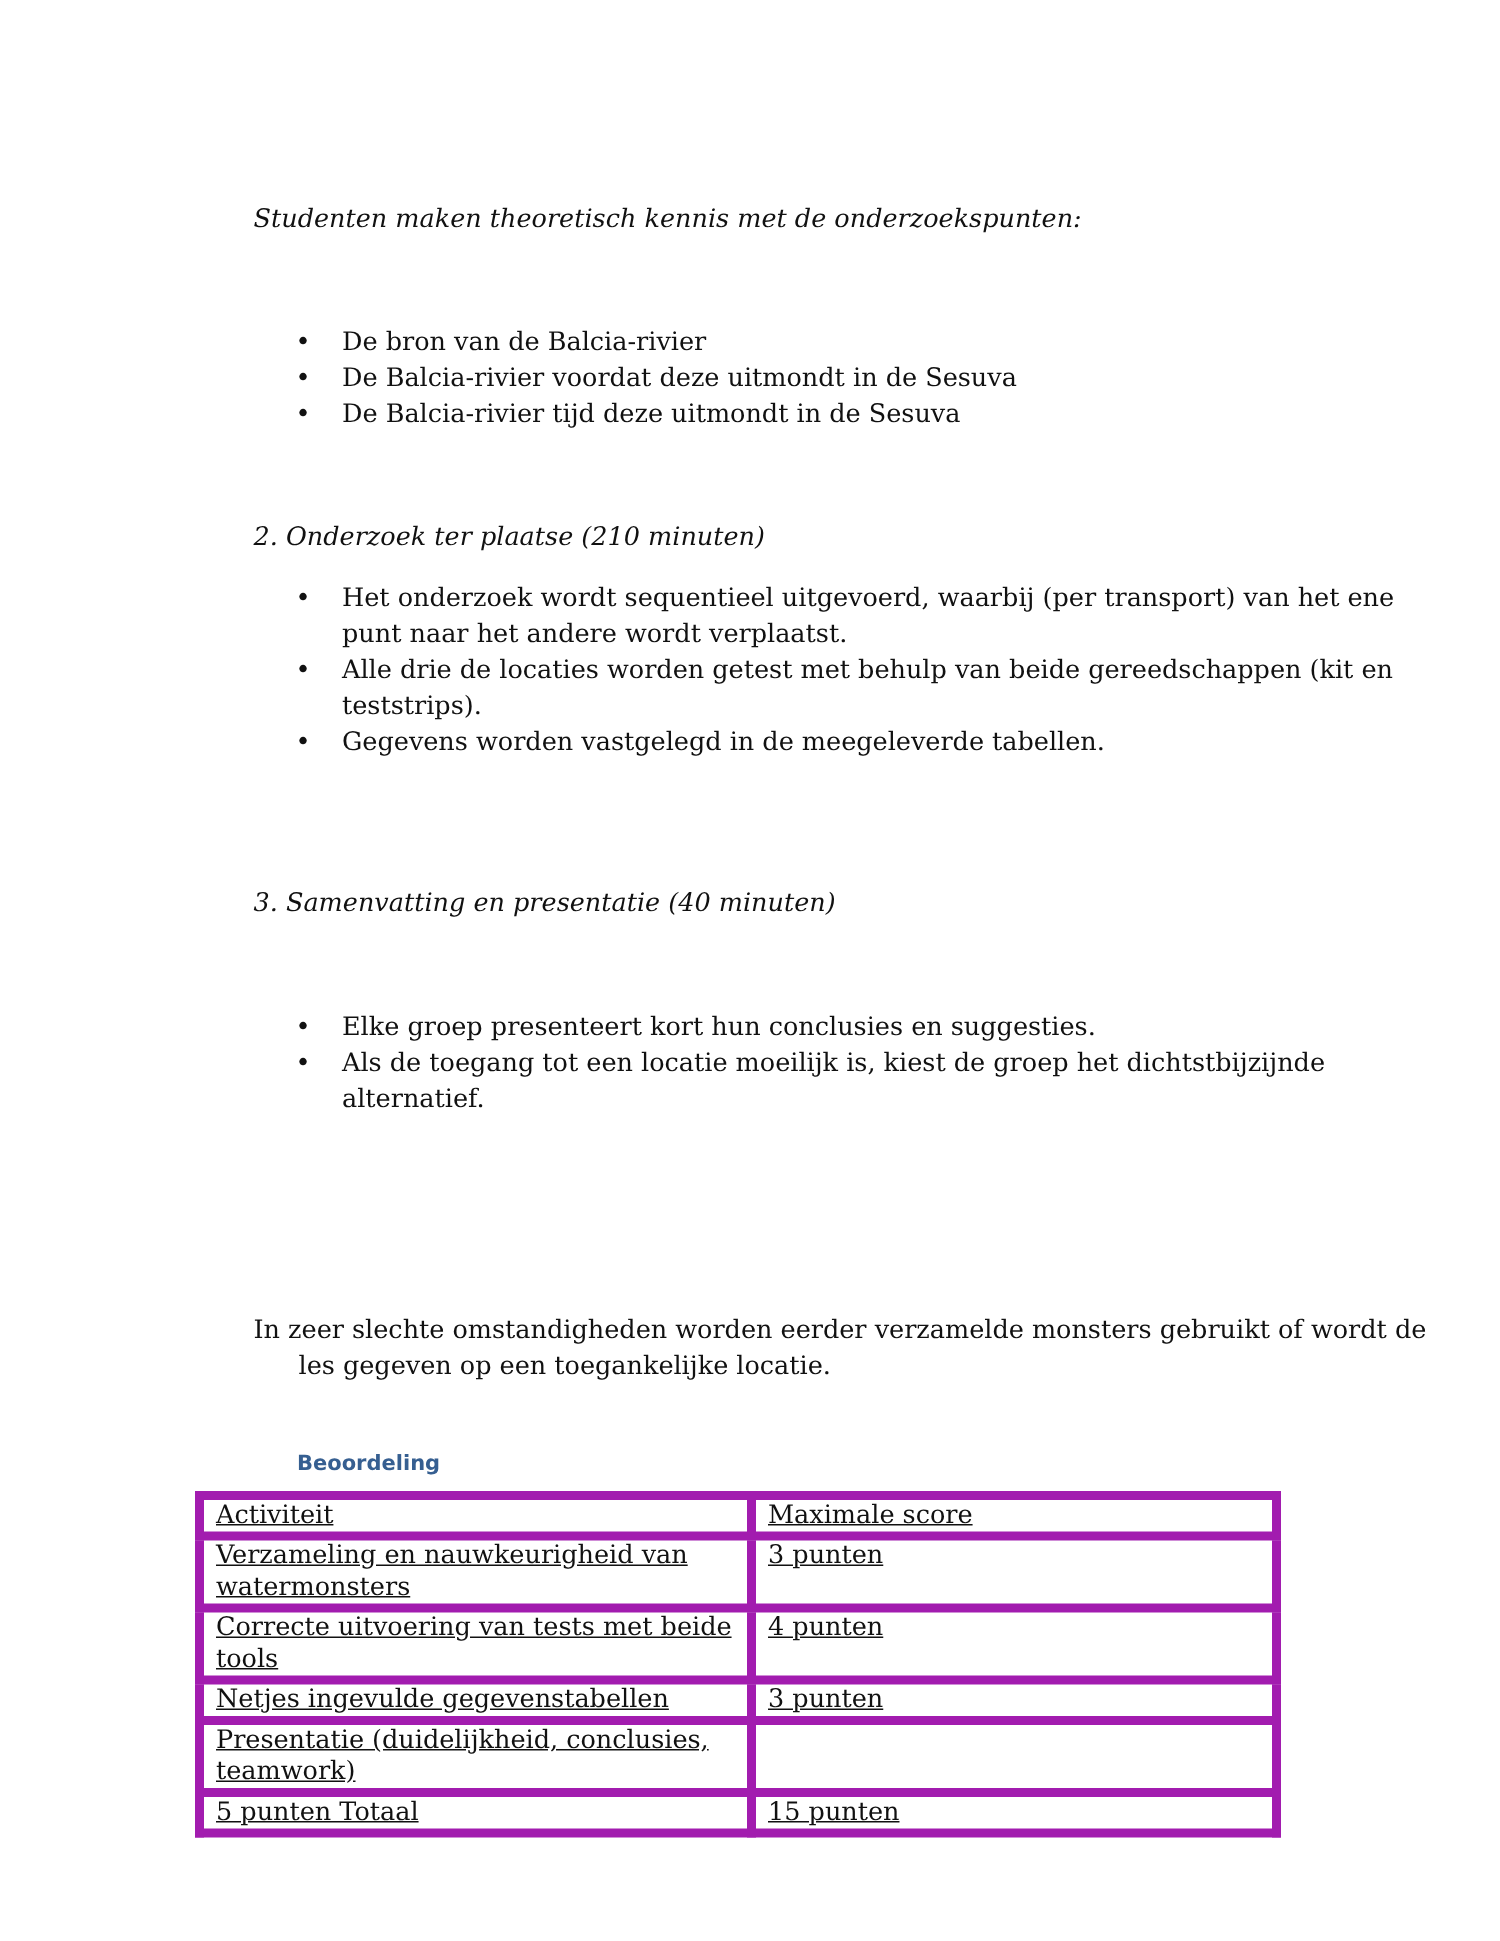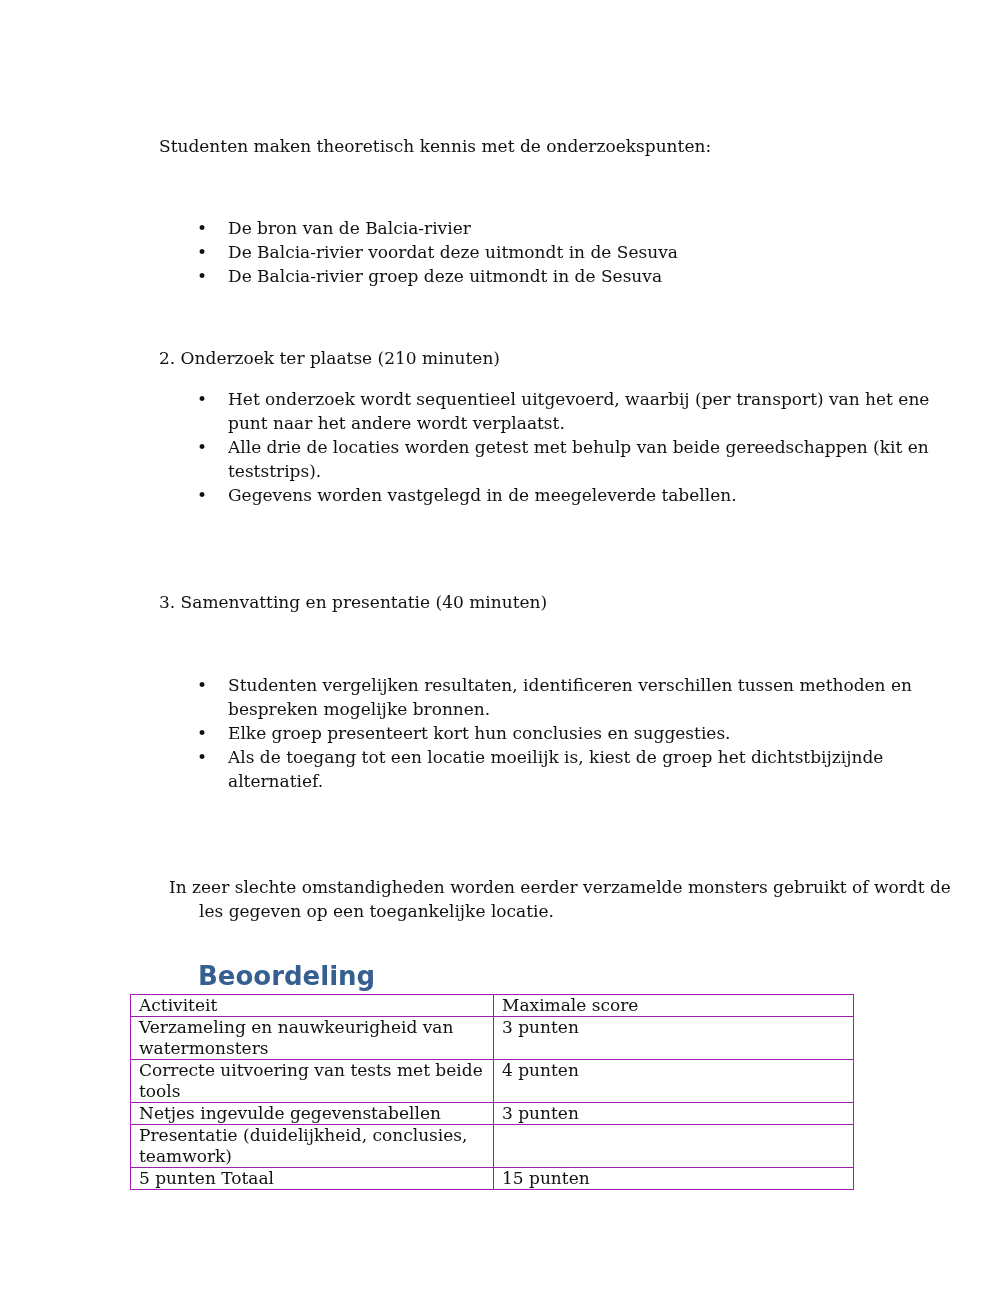--- a/index.html
+++ b/index.html
@@ -1,55 +1,54 @@
 <!DOCTYPE html>
 <html><head>
   <meta charset="utf-8">
   <style>
     html, body { margin: 0; padding: 0; background: #ffffff; }
     body { width: 1000px; height: 1294px; position: relative; overflow: hidden;
            font-family: "DejaVu Serif", serif; color: #111; font-size: 17px; }
     .page { position: absolute; left: 0; top: 0; width: 1000px; height: 1294px; }
-    .para { position: absolute; left: 159px; line-height: 24px; margin: 0; }
+    .para { position: absolute; left: 169px; line-height: 24px; margin: 0; font-style: italic; }
     ul.bullets { position: absolute; left: 169px; margin: 0; padding: 0; list-style: none; width: 790px; }
     ul.bullets li { position: relative; padding-left: 59px; line-height: 24px; }
     ul.bullets li::before { content: "\2022"; position: absolute; left: 28px; top: 0; font-size: 17px; }
     .hanging { position: absolute; left: 169px; width: 760px; line-height: 24px; padding-left: 30px; text-indent: -30px; margin: 0; }
     .heading { position: absolute; left: 198px; top: 962px; margin: 0; font-family: "DejaVu Sans", sans-serif;
-               font-weight: bold; font-size: 26px; line-height: 28px; color: #365F91; }
+               font-weight: bold; font-size: 14px; line-height: 28px; color: #365F91; }
     table.score { position: absolute; left: 130px; top: 994px; width: 724px; border-collapse: collapse; font-size: 17px; }
-    table.score td { border: 1px solid #a21caf; vertical-align: top; padding: 0 8px; line-height: 21px; }
+    table.score td { border: 6px solid #a21caf; vertical-align: top; padding: 0 8px; line-height: 21px; text-decoration: underline; }
     table.score td.c1 { width: 346px; }
     table.score tr { height: 21px; }
   </style>
 </head>
 <body>
 
 <div class="page">
 
   <p class="para" style="top:134px;">Studenten maken theoretisch kennis met de onderzoekspunten:</p>
 
   <ul class="bullets" style="top:216px;">
     <li>De bron van de Balcia-rivier</li>
     <li>De Balcia-rivier voordat deze uitmondt in de Sesuva</li>
-    <li>De Balcia-rivier groep deze uitmondt in de Sesuva</li>
+    <li>De Balcia-rivier tijd deze uitmondt in de Sesuva</li>
   </ul>
 
   <p class="para" style="top:346px;">2. Onderzoek ter plaatse (210 minuten)</p>
 
   <ul class="bullets" style="top:387px; width:780px;">
     <li>Het onderzoek wordt sequentieel uitgevoerd, waarbij (per transport) van het ene punt naar het andere wordt verplaatst.</li>
     <li>Alle drie de locaties worden getest met behulp van beide gereedschappen (kit en teststrips).</li>
     <li>Gegevens worden vastgelegd in de meegeleverde tabellen.</li>
   </ul>
 
   <p class="para" style="top:590px;">3. Samenvatting en presentatie (40 minuten)</p>
 
   <ul class="bullets" style="top:673px; width:800px;">
-    <li>Studenten vergelijken resultaten, identificeren verschillen tussen methoden en bespreken mogelijke bronnen.</li>
     <li>Elke groep presenteert kort hun conclusies en suggesties.</li>
     <li>Als de toegang tot een locatie moeilijk is, kiest de groep het dichtstbijzijnde alternatief.</li>
   </ul>
 
   <p class="hanging" style="top:875px;">In zeer slechte omstandigheden worden eerder verzamelde monsters gebruikt of wordt de les gegeven op een toegankelijke locatie.</p>
 
   <h2 class="heading">Beoordeling</h2>
 
   <table class="score">
     <tbody>

